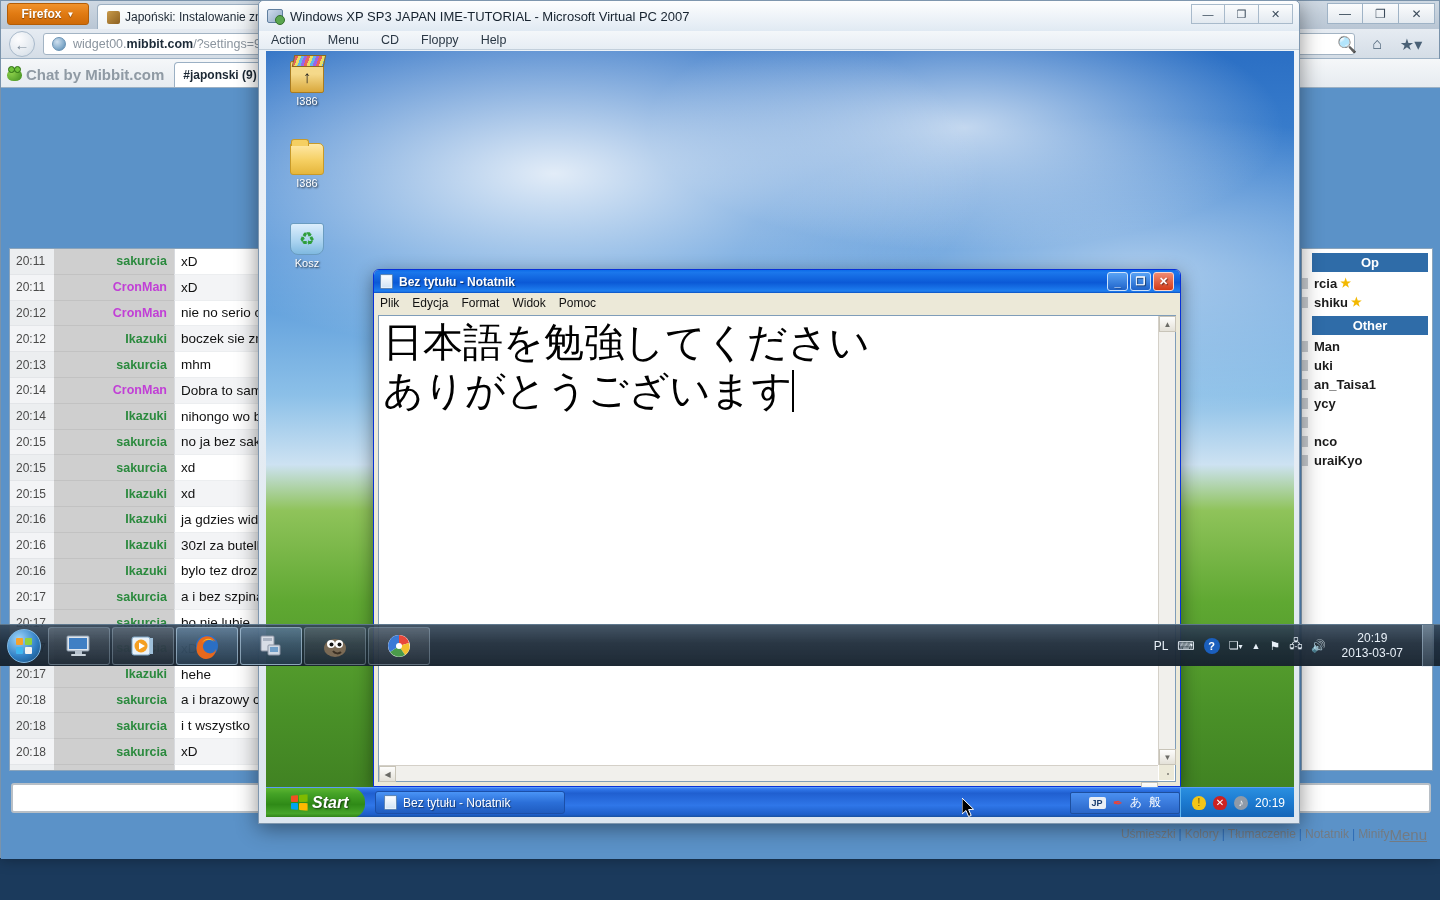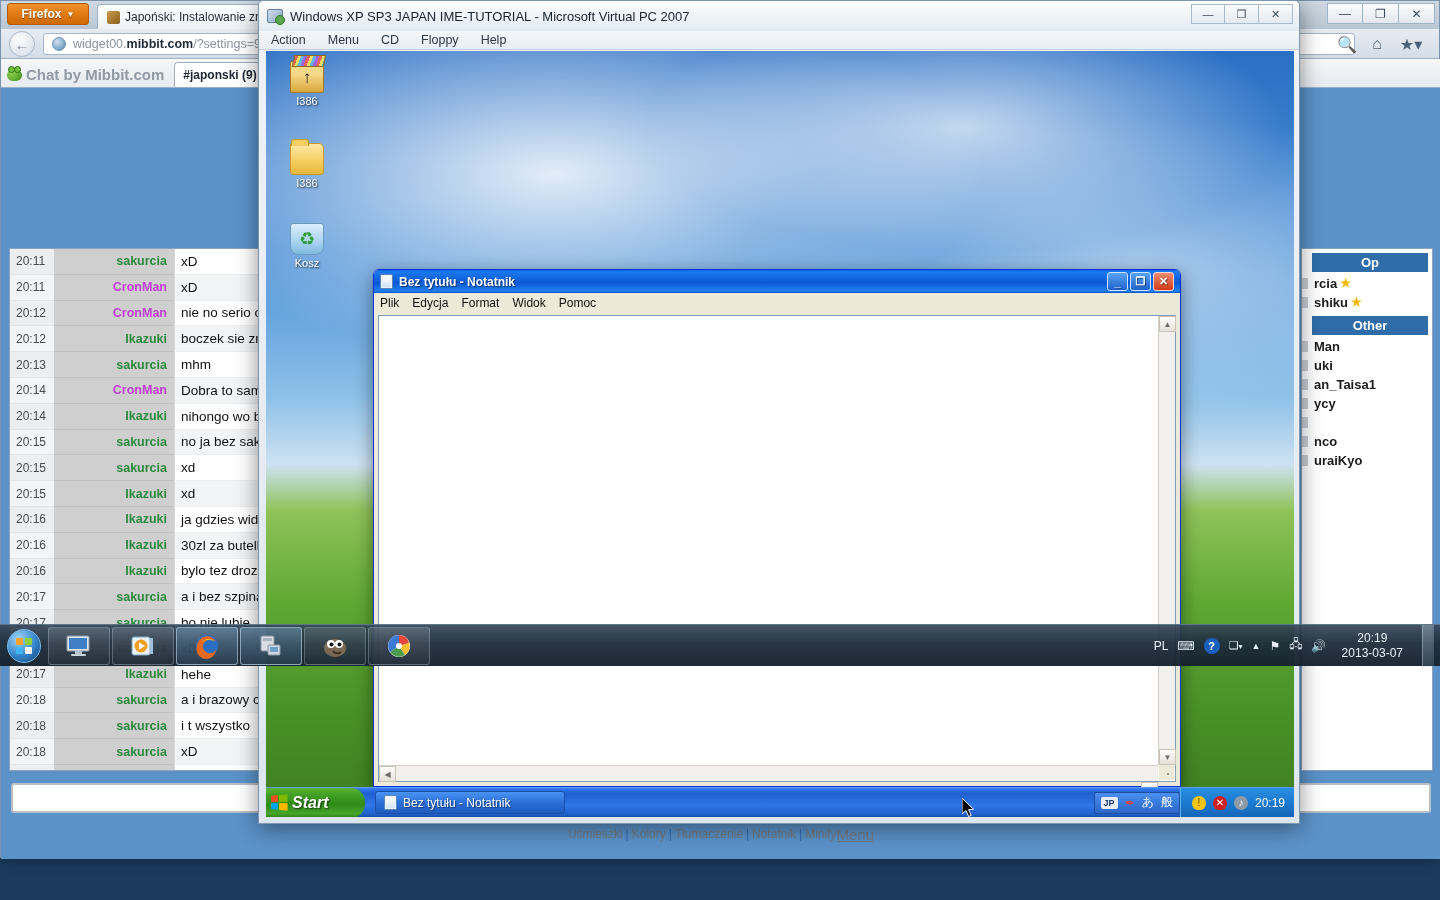--- a/index.html
+++ b/index.html
@@ -201,21 +201,21 @@
     background: #c9cdd1;
   }
   .star { color: #f3b800; font-size: 12px; }
 
   .mb-input {
     position: absolute; left: 10px; right: 10px; bottom: 46px; height: 30px;
     background: #fff; border: 2px solid #b8bfc6; border-radius: 3px;
   }
   .mb-footer {
     position: absolute; left: 0; right: 0; bottom: 8px; height: 34px;
-    display: flex; align-items: center; justify-content: center;
+    display: flex; align-items: center; justify-content: flex-end;
     padding: 0 14px; font-size: 12px; color: #737b83;
   }
   .mb-links span { color: #737b83; }
   .mb-links i { color: #2d6bb5; font-style: normal; padding: 0 3px; }
   .mb-menu { color: #737b83; font-size: 15px; text-decoration: underline; }
 
   
   .vpc {
     position: absolute; left: 258px; top: 0px; width: 1042px; height: 824px;
     background: linear-gradient(180deg, #eef3f8 0%, #dde6ef 100%);
@@ -374,21 +374,21 @@
 
   
   .xp-taskbar {
     position: absolute; left: 0; right: 0; bottom: 0; height: 30px;
     background: linear-gradient(180deg, #3c81f3 0%, #2a6ee0 9%, #205fd0 18%, #2f76e8 60%, #1d5ec9 92%, #17509f 100%);
     border-top: 1px solid #5b9cf7;
     display: flex; align-items: center;
   }
   .xp-start {
     width: 99px; height: 30px; display: flex; align-items: center; gap: 5px;
-    padding-left: 4px; color: #fff; font-size: 16px; font-style: italic; font-weight: bold;
+    padding-left: 24px; color: #fff; font-size: 16px; font-style: italic; font-weight: bold;
     text-shadow: 1px 1px 2px rgba(0,0,0,.6);
     background: linear-gradient(180deg,#5cb531 0%, #44a226 20%, #2f8a17 55%, #46a52a 85%, #2b7a13 100%);
     border-radius: 0 14px 14px 0;
   }
   .xp-flag {
     width: 17px; height: 15px; flex: 0 0 auto;
     display: grid; grid-template-columns: 1fr 1fr; grid-template-rows: 1fr 1fr;
     gap: 1.5px; transform: perspective(22px) rotateY(-14deg);
   }
   .xp-flag i { display: block; border-radius: 1px; }
@@ -396,21 +396,21 @@
     margin-left: 10px; height: 23px; min-width: 190px;
     display: flex; align-items: center; gap: 6px; padding: 0 8px;
     background: linear-gradient(180deg,#4a94f6,#2b6fd8 50%,#1f5cc0);
     border: 1px solid #1b4fa8; border-radius: 3px;
     color: #fff; font-size: 12px; text-shadow: 1px 1px 1px rgba(0,0,0,.45);
   }
   .xp-tray {
     margin-left: auto; height: 30px; display: flex; align-items: center;
   }
   .ime-bar {
-    display: flex; align-items: center; gap: 7px; height: 22px; padding: 0 6px;
+    display: flex; align-items: center; gap: 7px; height: 22px; padding: 0 18px;
     background: linear-gradient(180deg,#4a8ff0,#2a66c8);
     border: 1px solid #1d4f9e; border-radius: 2px;
     color: #fff; font-size: 12px;
   }
   .ime-jp {
     background: #e9eef5; color: #173a6d; font-size: 9px; font-weight: bold;
     padding: 1px 3px; border-radius: 2px;
   }
   .ime-pen { font-size: 12px; }
   .xp-notify {
@@ -735,20 +735,21 @@
 
         <div class="np-menu" id="np-menu">
             <span>Plik</span>
             <span>Edycja</span>
             <span>Format</span>
             <span>Widok</span>
             <span>Pomoc</span>
           </div>
 
         <div class="np-area">
+          <div class="np-text"><span>日本語を勉強してください</span><br><span>ありがとうございます</span><span class="np-caret"></span></div>
 
           <div class="np-vsb">
             <div class="sb-btn">▲</div>
             <div class="sb-btn" style="position:absolute;bottom:0">▼</div>
           </div>
           <div class="np-hsb">
             <div class="sb-btn">◀</div>
             <div class="sb-btn" style="position:absolute;right:0">▶</div>
           </div>
           <div class="np-grip"></div>

